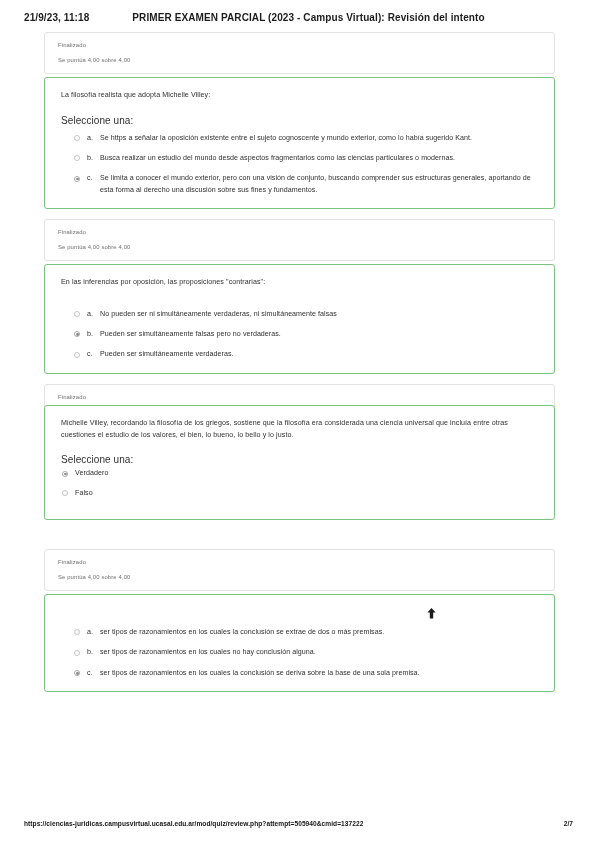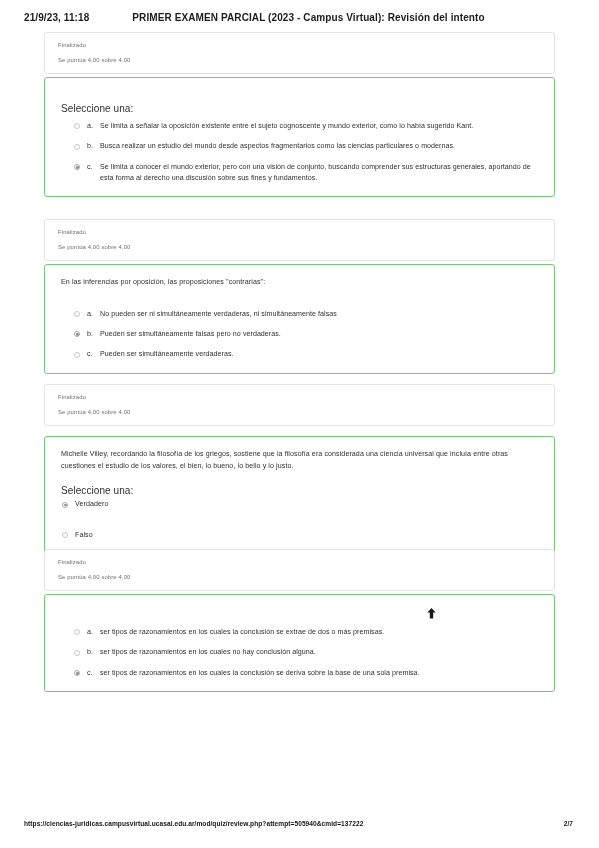--- a/index.html
+++ b/index.html
@@ -87,21 +87,21 @@
   .q-prompt.tight { margin: 13px 0 3px 0; }
 
   .opt-list { margin: 0; padding: 0; list-style: none; }
   .opt-row {
     display: flex;
     align-items: flex-start;
     margin: 0 0 9px 0;
     padding-left: 13px;
   }
   .opt-row:last-child { margin-bottom: 0; }
-  .opt-row.tf { padding-left: 1px; margin-bottom: 19px; }
+  .opt-row.tf { padding-left: 1px; margin-bottom: 8px; }
 
   .radio {
     flex: 0 0 auto;
     width: 6px; height: 6px;
     border-radius: 50%;
     border: 1px solid #c6c6c6;
     background: #fdfdfd;
     margin-top: 2.2px;
     margin-right: 7px;
     position: relative;
@@ -173,26 +173,27 @@
 
   <div class="q-wrap" style="top:4px;">
     <div class="status-card">
       <div class="status-line first">Finalizado</div>
       <div class="status-line">Se puntúa 4,00 sobre 4,00</div>
     </div>
   </div>
 
   <div class="q-wrap" style="top:49px;">
     <div class="question-card">
+      <p class="q-text">La filosofía realista que adopta  Michelle Villey:</p>
       <p class="q-prompt">Seleccione una:</p>
       <ul class="opt-list">
         <li class="opt-row">
           <span class="radio"></span>
           <span class="opt-letter">a.</span>
-          <span class="opt-text">Se limita a señalar la oposición existente entre el sujeto cognoscente y mundo exterior, como lo había sugerido Kant.</span>
+          <span class="opt-text">Se https a señalar la oposición existente entre el sujeto cognoscente y mundo exterior, como lo había sugerido Kant.</span>
         </li>
         <li class="opt-row">
           <span class="radio"></span>
           <span class="opt-letter">b.</span>
           <span class="opt-text">Busca realizar un estudio del mundo desde aspectos fragmentarios como las ciencias particulares o modernas.</span>
         </li>
         <li class="opt-row">
           <span class="radio checked"></span>
           <span class="opt-letter">c.</span>
           <span class="opt-text">Se limita a conocer el mundo exterior, pero con una visión de conjunto, buscando comprender sus estructuras generales, aportando de esta forma al derecho una discusión sobre sus fines y fundamentos.</span>
@@ -231,21 +232,21 @@
     </div>
   </div>
 
   <div class="q-wrap" style="top:356px;">
     <div class="status-card">
       <div class="status-line first">Finalizado</div>
       <div class="status-line">Se puntúa 4,00 sobre 4,00</div>
     </div>
   </div>
 
-  <div class="q-wrap" style="top:408px;">
+  <div class="q-wrap" style="top:377px;">
     <div class="question-card">
       <p class="q-text">Michelle Villey, recordando la filosofía de los griegos, sostiene que la  filosofía era considerada una ciencia universal que incluía entre otras cuestiones el estudio de los valores, el bien, lo bueno, lo bello y lo justo.</p>
       <p class="q-prompt tight">Seleccione una:</p>
       <ul class="opt-list">
         <li class="opt-row tf">
           <span class="radio checked"></span>
           <span class="opt-text tf">Verdadero</span>
         </li>
         <li class="opt-row tf">
           <span class="radio"></span>

